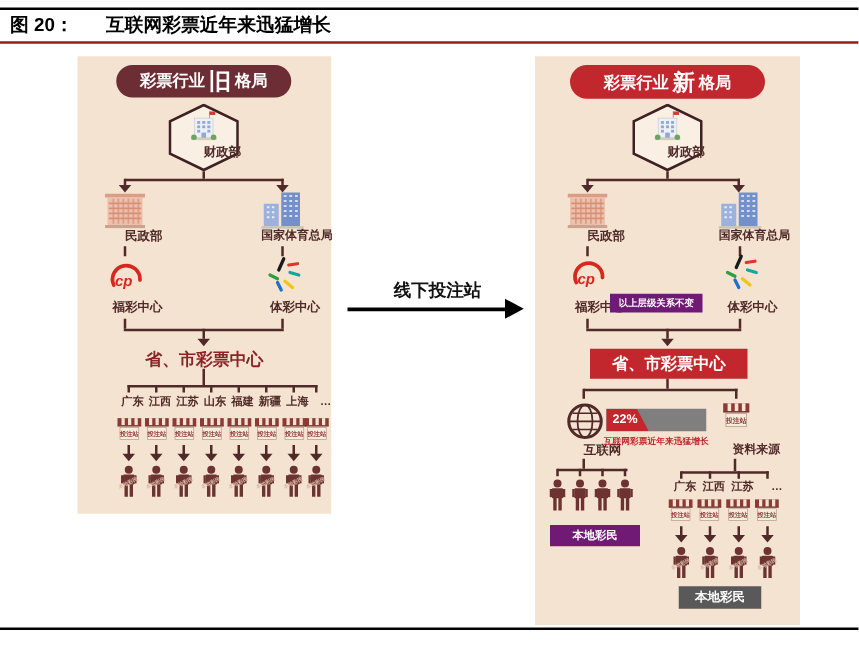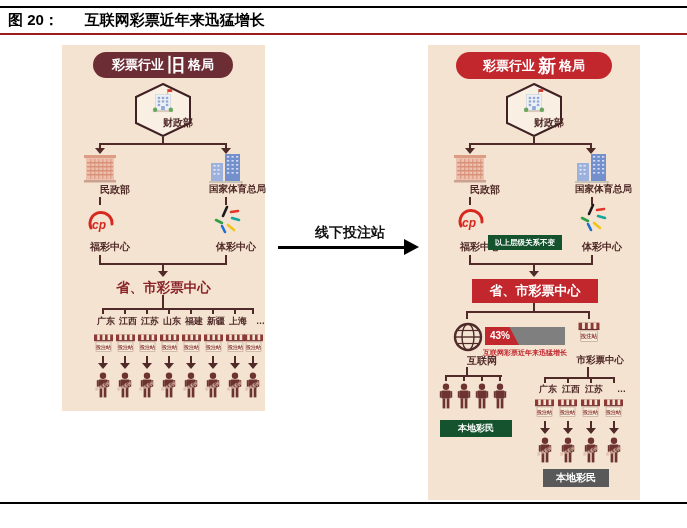--- a/index.html
+++ b/index.html
@@ -25,21 +25,21 @@
   .ah-down { position:absolute; width:0; height:0; border-left:5px solid transparent; border-right:5px solid transparent; border-top:6px solid #4f2a28; }
   .lbl { position:absolute; font-weight:bold; color:#4f2a28; text-align:right; line-height:1.1; }
   .icon { position:absolute; }
   .darr { position:absolute; width:12px; height:13px; }
   .darr .s { position:absolute; left:5px; top:0; width:2px; height:8px; background:#4f2a28; }
   .darr .h { position:absolute; left:1px; top:7px; width:0; height:0; border-left:5px solid transparent; border-right:5px solid transparent; border-top:6px solid #4f2a28; }
 
   .prov-center-old { position:absolute; width:100%; text-align:center; font-size:13.5px; font-weight:bold; color:#8a2428; }
   .red-box { position:absolute; background:#c1272d; color:#fff; font-weight:bold; font-size:13px; display:flex; align-items:center; justify-content:center; }
   .badge { position:absolute; color:#fff; font-weight:bold; display:flex; align-items:center; justify-content:center; text-align:center; }
-  .badge-red { background:#14532d; }
+  .badge-red { background:#701a75; }
   .badge-gray { background:#595959; }
 
   .bar { position:absolute; background:#7f7f7f; }
   .bar .fill { position:absolute; left:0; top:0; height:100%; background:#c1272d;
                clip-path:polygon(0 0, 72% 0, 100% 100%, 0 100%); }
   .bar .pct { position:absolute; left:5px; top:3px; font-size:10px; font-weight:bold; color:#fff; }
   .growth-cap { position:absolute; font-size:7px; font-weight:bold; color:#c1272d; text-align:center; }
 
   .mid-label { position:absolute; left:285px; top:224px; width:130px; text-align:center; font-size:14px; font-weight:bold; color:#111; }
   .mid-line { position:absolute; left:278px; top:246px; width:127px; height:3px; background:#000; }
@@ -374,28 +374,28 @@
     <div class="cline" style="left:38px;top:266px;width:2px;height:8px"></div>
     <div class="cline" style="left:160px;top:266px;width:2px;height:8px"></div>
 
     <svg class="icon" style="left:24px;top:276px" width="32" height="32">
         <use href="#i-globe"></use>
       </svg>
     <span class="lbl" style="left:9px;top:310px;width:60px;font-size:10px">互联网</span>
 
     <div class="bar" style="left:57px;top:282px;width:80px;height:18px">
       <div class="fill" style="width:34px"></div>
-      <span class="pct">43%</span>
+      <span class="pct">22%</span>
     </div>
     <div class="growth-cap" style="left:37px;top:303px;width:120px">互联网彩票近年来迅猛增长</div>
 
     <svg class="icon" style="left:149px;top:276px" width="24" height="22">
         <use href="#i-shop"></use>
       </svg>
-    <span class="lbl" style="left:124px;top:310px;width:72px;font-size:9.5px">市彩票中心</span>
+    <span class="lbl" style="left:124px;top:310px;width:72px;font-size:9.5px">资料来源</span>
 
     <div class="cline" style="left:38px;top:322px;width:2px;height:8px"></div>
     <div class="cline" style="left:18px;top:330px;width:56px;height:2px"></div>
     <div class="cline" style="left:17px;top:330px;width:2px;height:6px"></div>
     <div class="cline" style="left:35px;top:330px;width:2px;height:6px"></div>
     <div class="cline" style="left:53px;top:330px;width:2px;height:6px"></div>
     <div class="cline" style="left:71px;top:330px;width:2px;height:6px"></div>
     <svg class="icon" style="left:10px;top:338px" width="16" height="26">
         <use href="#i-person-plain"></use>
       </svg>

